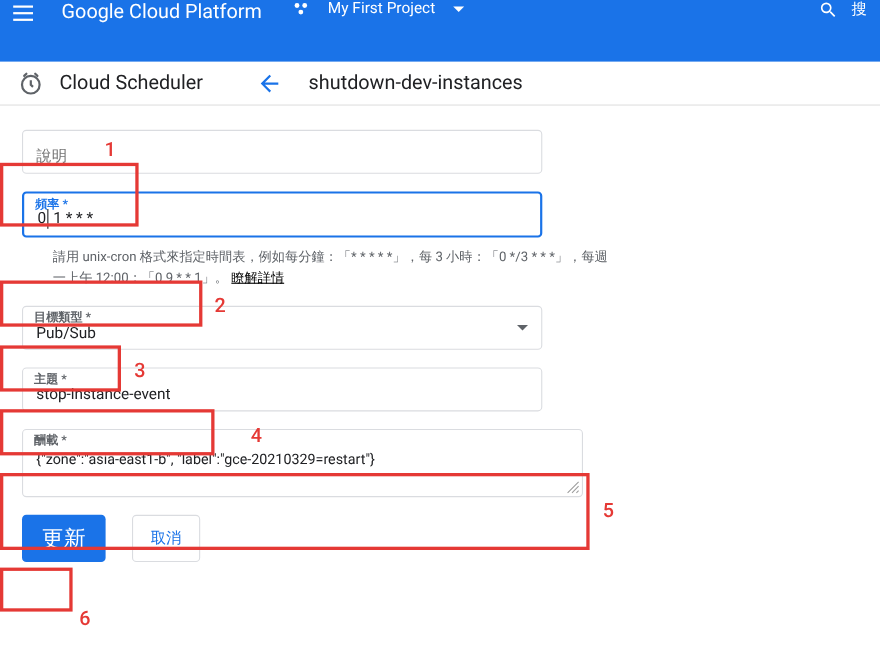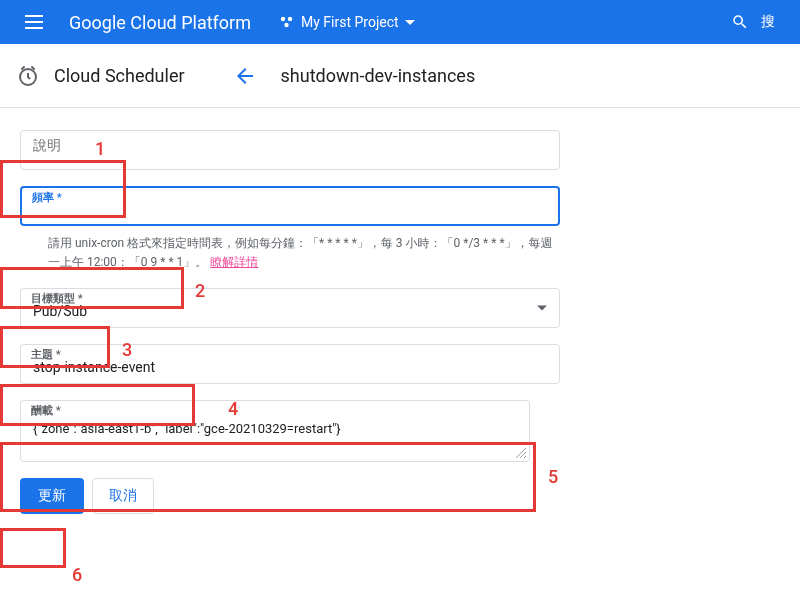--- a/index.html
+++ b/index.html
@@ -10,24 +10,24 @@
     }
     body {
       width: 800px;
       height: 596px;
       background: #fff;
       overflow: hidden;
       position: relative;
     }
     .top-bar {
       background: #1a73e8;
-      height: 44px;
-      display: flex;
-      align-items: center;
-      padding: 0 25px;
+      height: 56px;
+      display: flex;
+      align-items: flex-start;
+      padding: 0 12px;
       color: #fff;
     }
     .menu-icon {
       width: 24px;
       height: 24px;
       display: flex;
       flex-direction: column;
       justify-content: center;
       gap: 4px;
       cursor: pointer;
@@ -39,21 +39,21 @@
       width: 18px;
     }
     .gcp-title {
       font-size: 18px;
       font-weight: 400;
       margin-right: 28px;
     }
     .project-selector {
       display: flex;
       align-items: center;
-      gap: 6px;
+      gap: 16px;
       cursor: pointer;
     }
     .project-name {
       font-size: 14px;
     }
     .dropdown-triangle {
       width: 0;
       height: 0;
       border-left: 5px solid transparent;
       border-right: 5px solid transparent;
@@ -64,21 +64,21 @@
       display: flex;
       align-items: center;
       gap: 12px;
       font-size: 14px;
     }
     .search-icon {
       width: 18px;
       height: 18px;
     }
     .sub-header {
-      height: 64px;
+      height: 40px;
       display: flex;
       align-items: center;
       padding: 0 16px;
       border-bottom: 1px solid #e0e0e0;
     }
     .scheduler-icon {
       width: 24px;
       height: 24px;
       margin-right: 14px;
     }
@@ -101,24 +101,24 @@
     .form-area {
       padding: 22px 20px;
       position: relative;
     }
     .form-field {
       border: 1px solid #dadce0;
       border-radius: 4px;
       position: relative;
       padding: 6px 12px 6px 12px;
       margin-bottom: 6px;
-      width: 540px;
+      width: 473px;
       min-height: 40px;
       display: flex;
-      align-items: flex-start;
+      align-items: flex-end;
     }
     .form-field.focused {
       border: 2px solid #1a73e8;
     }
     .form-field .float-label {
       position: absolute;
       top: 2px;
       left: 10px;
       font-size: 11px;
       color: #5f6368;
@@ -150,21 +150,21 @@
     }
     .help-text {
       font-size: 12px;
       color: #5f6368;
       padding: 4px 0 0 28px;
       line-height: 1.6;
       width: 540px;
       margin-bottom: 16px;
     }
     .help-text a {
-      color: #ec4899;
+      color: #000000;
       text-decoration: underline;
       cursor: pointer;
     }
     .field-group {
       margin-bottom: 16px;
     }
     .textarea-field {
       min-height: 62px;
       align-items: flex-start;
       flex-direction: column;
@@ -182,32 +182,33 @@
     }
     .buttons {
       display: flex;
       gap: 8px;
     }
     .btn-primary {
       background: #1a73e8;
       color: #fff;
       border: none;
       padding: 8px 18px;
-      font-size: 14px;
+      font-size: 20px;
       border-radius: 4px;
       cursor: pointer;
     }
     .btn-secondary {
       background: #fff;
       color: #1a73e8;
       border: 1px solid #dadce0;
       padding: 8px 16px;
       font-size: 14px;
       border-radius: 4px;
       cursor: pointer;
+      margin-left: 16px;
     }
     .annotation-box {
       position: absolute;
       border: 3px solid #e53935;
       pointer-events: none;
     }
     .annotation-num {
       position: absolute;
       color: #e53935;
       font-size: 18px;
@@ -265,20 +266,23 @@
 <div class="form-area">
 
   <div class="field-group">
     <div class="form-field">
       <span class="placeholder-label">說明</span>
     </div>
   </div>
 
   <div class="form-field focused" style="margin-bottom:4px;">
     <span class="float-label">頻率 *</span>
+    <span class="value">
+      <span>0</span><span class="cursor-bar"></span><span> 1 * * *</span>
+    </span>
   </div>
   <div class="help-text">
     <span>請用 unix-cron 格式來指定時間表，例如每分鐘：「* * * * *」，每 3 小時：「0 */3 * * *」，每週一上午 12:00：「0 9 * * 1」。</span>
     <a>瞭解詳情</a>
   </div>
 
 
   <div class="field-group">
     <div class="form-field">
       <span class="float-label">目標類型 *</span>

